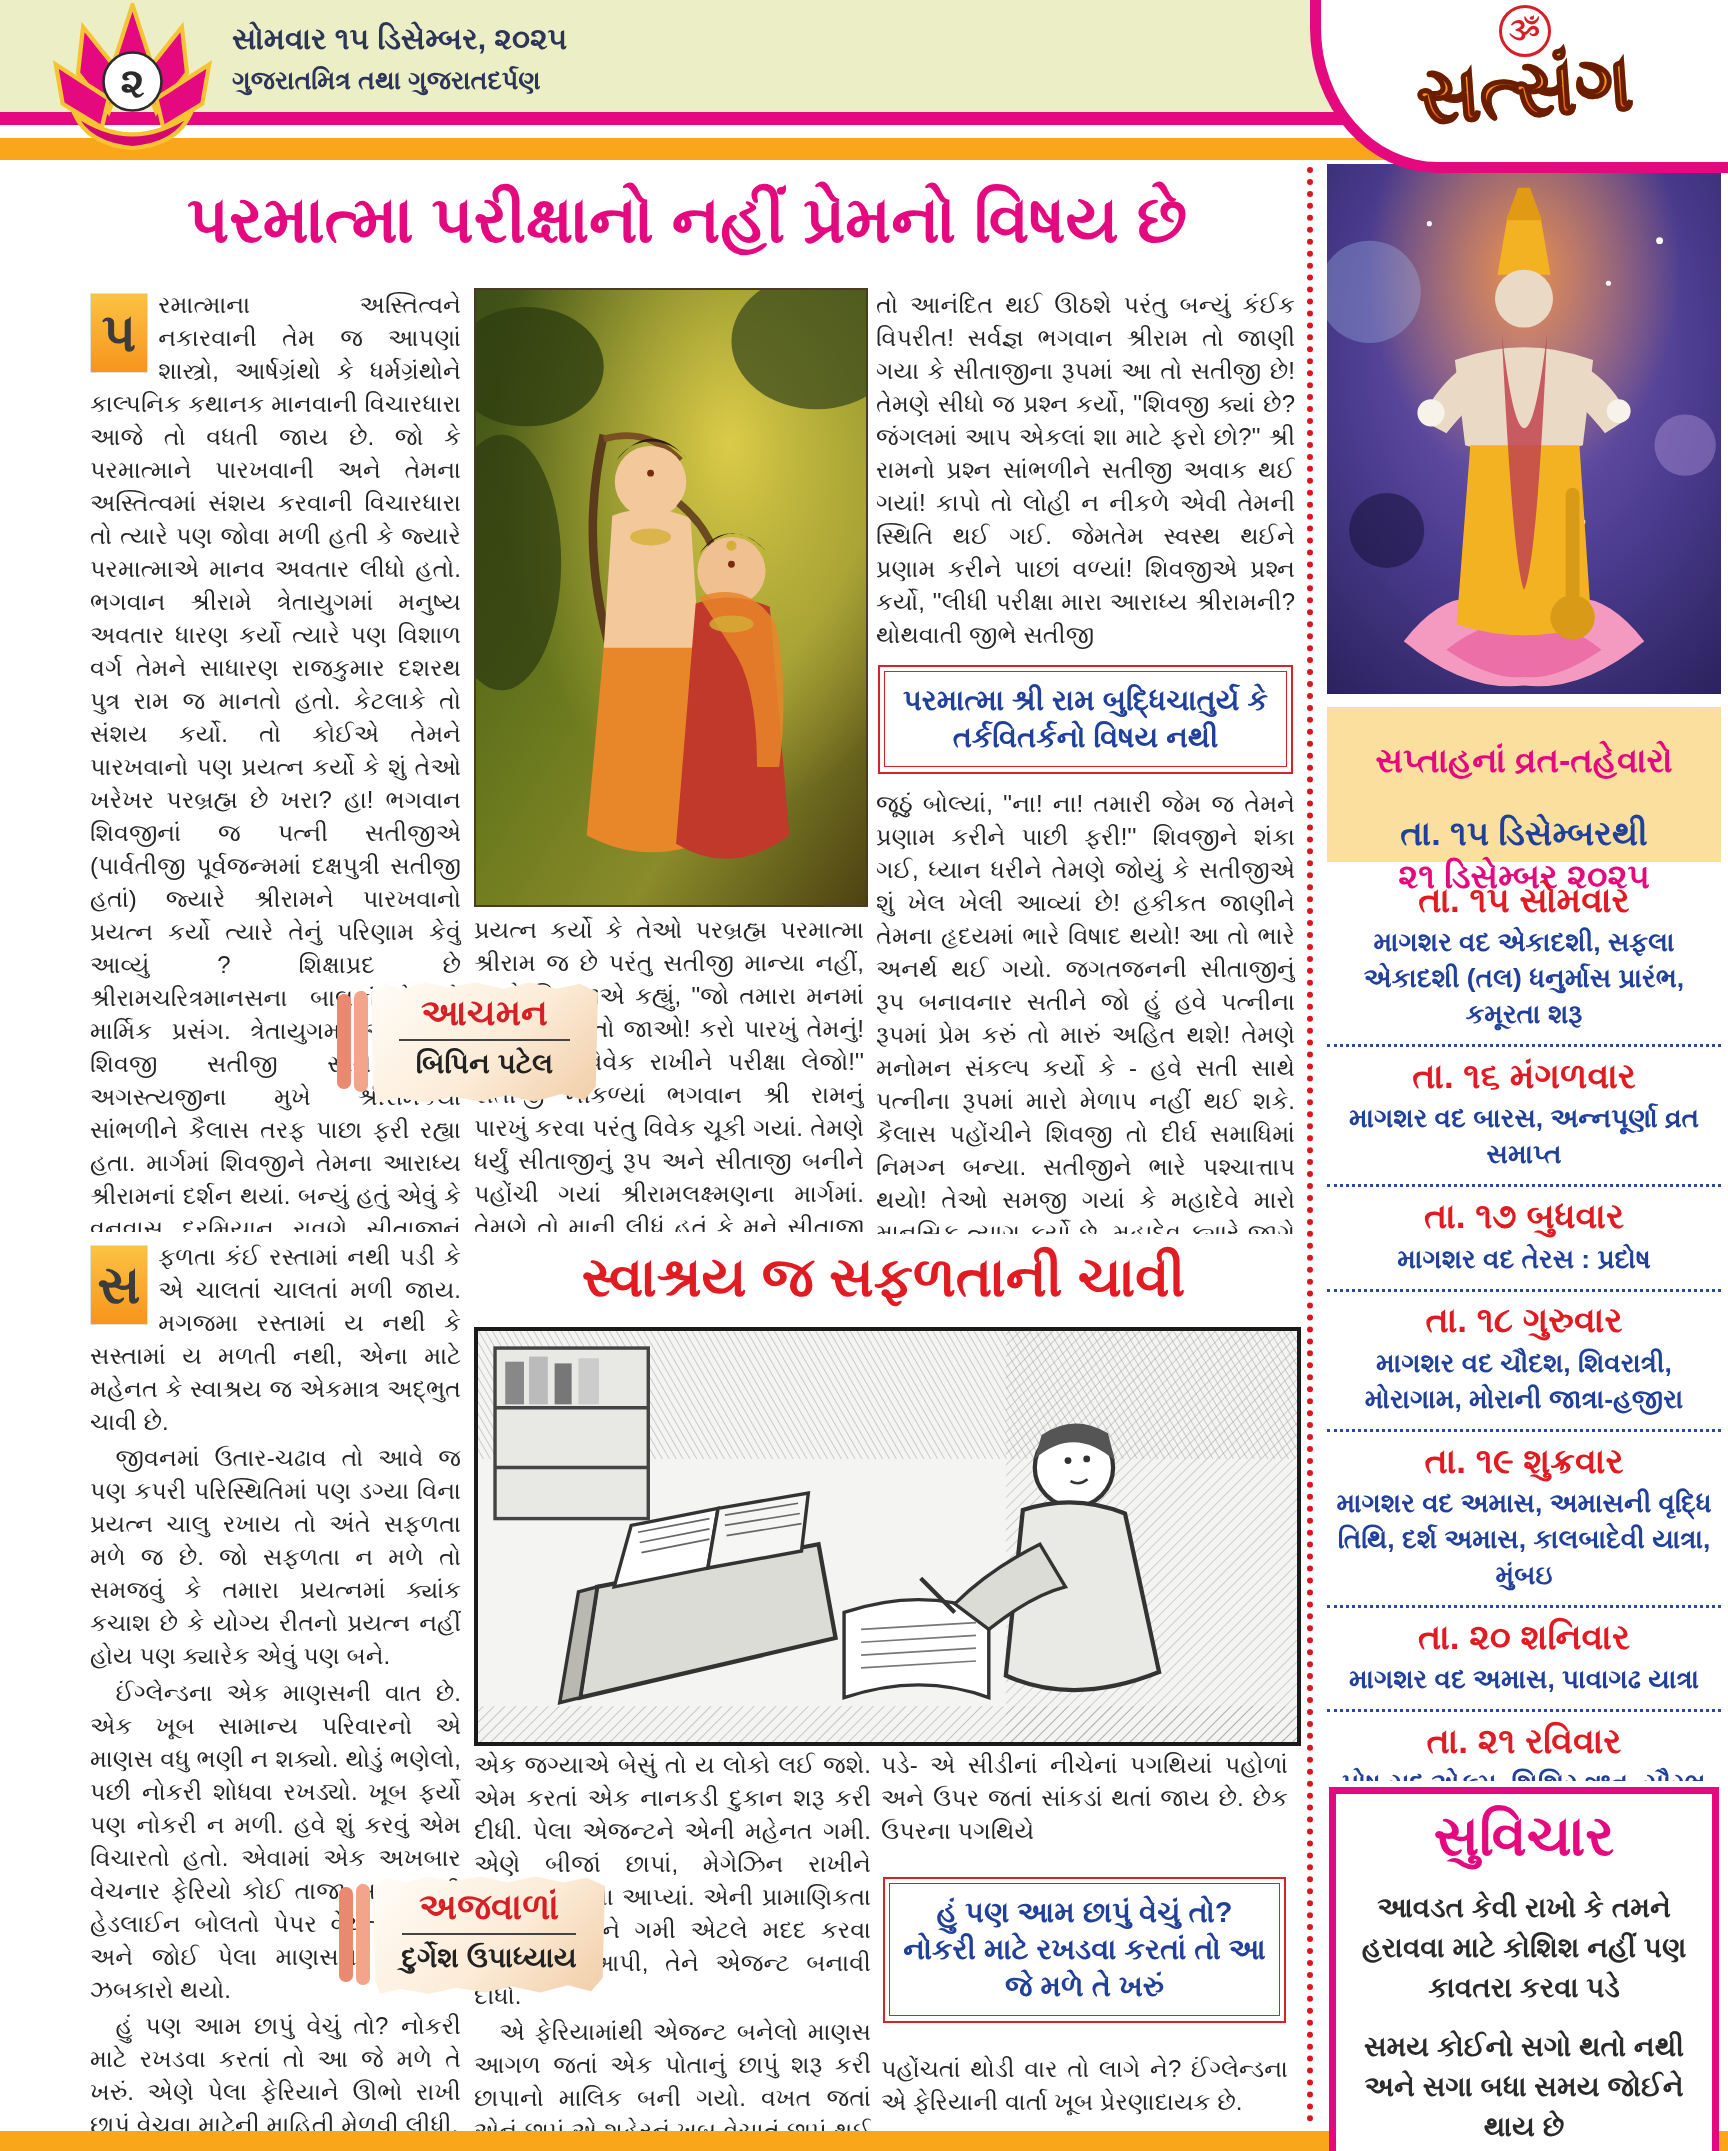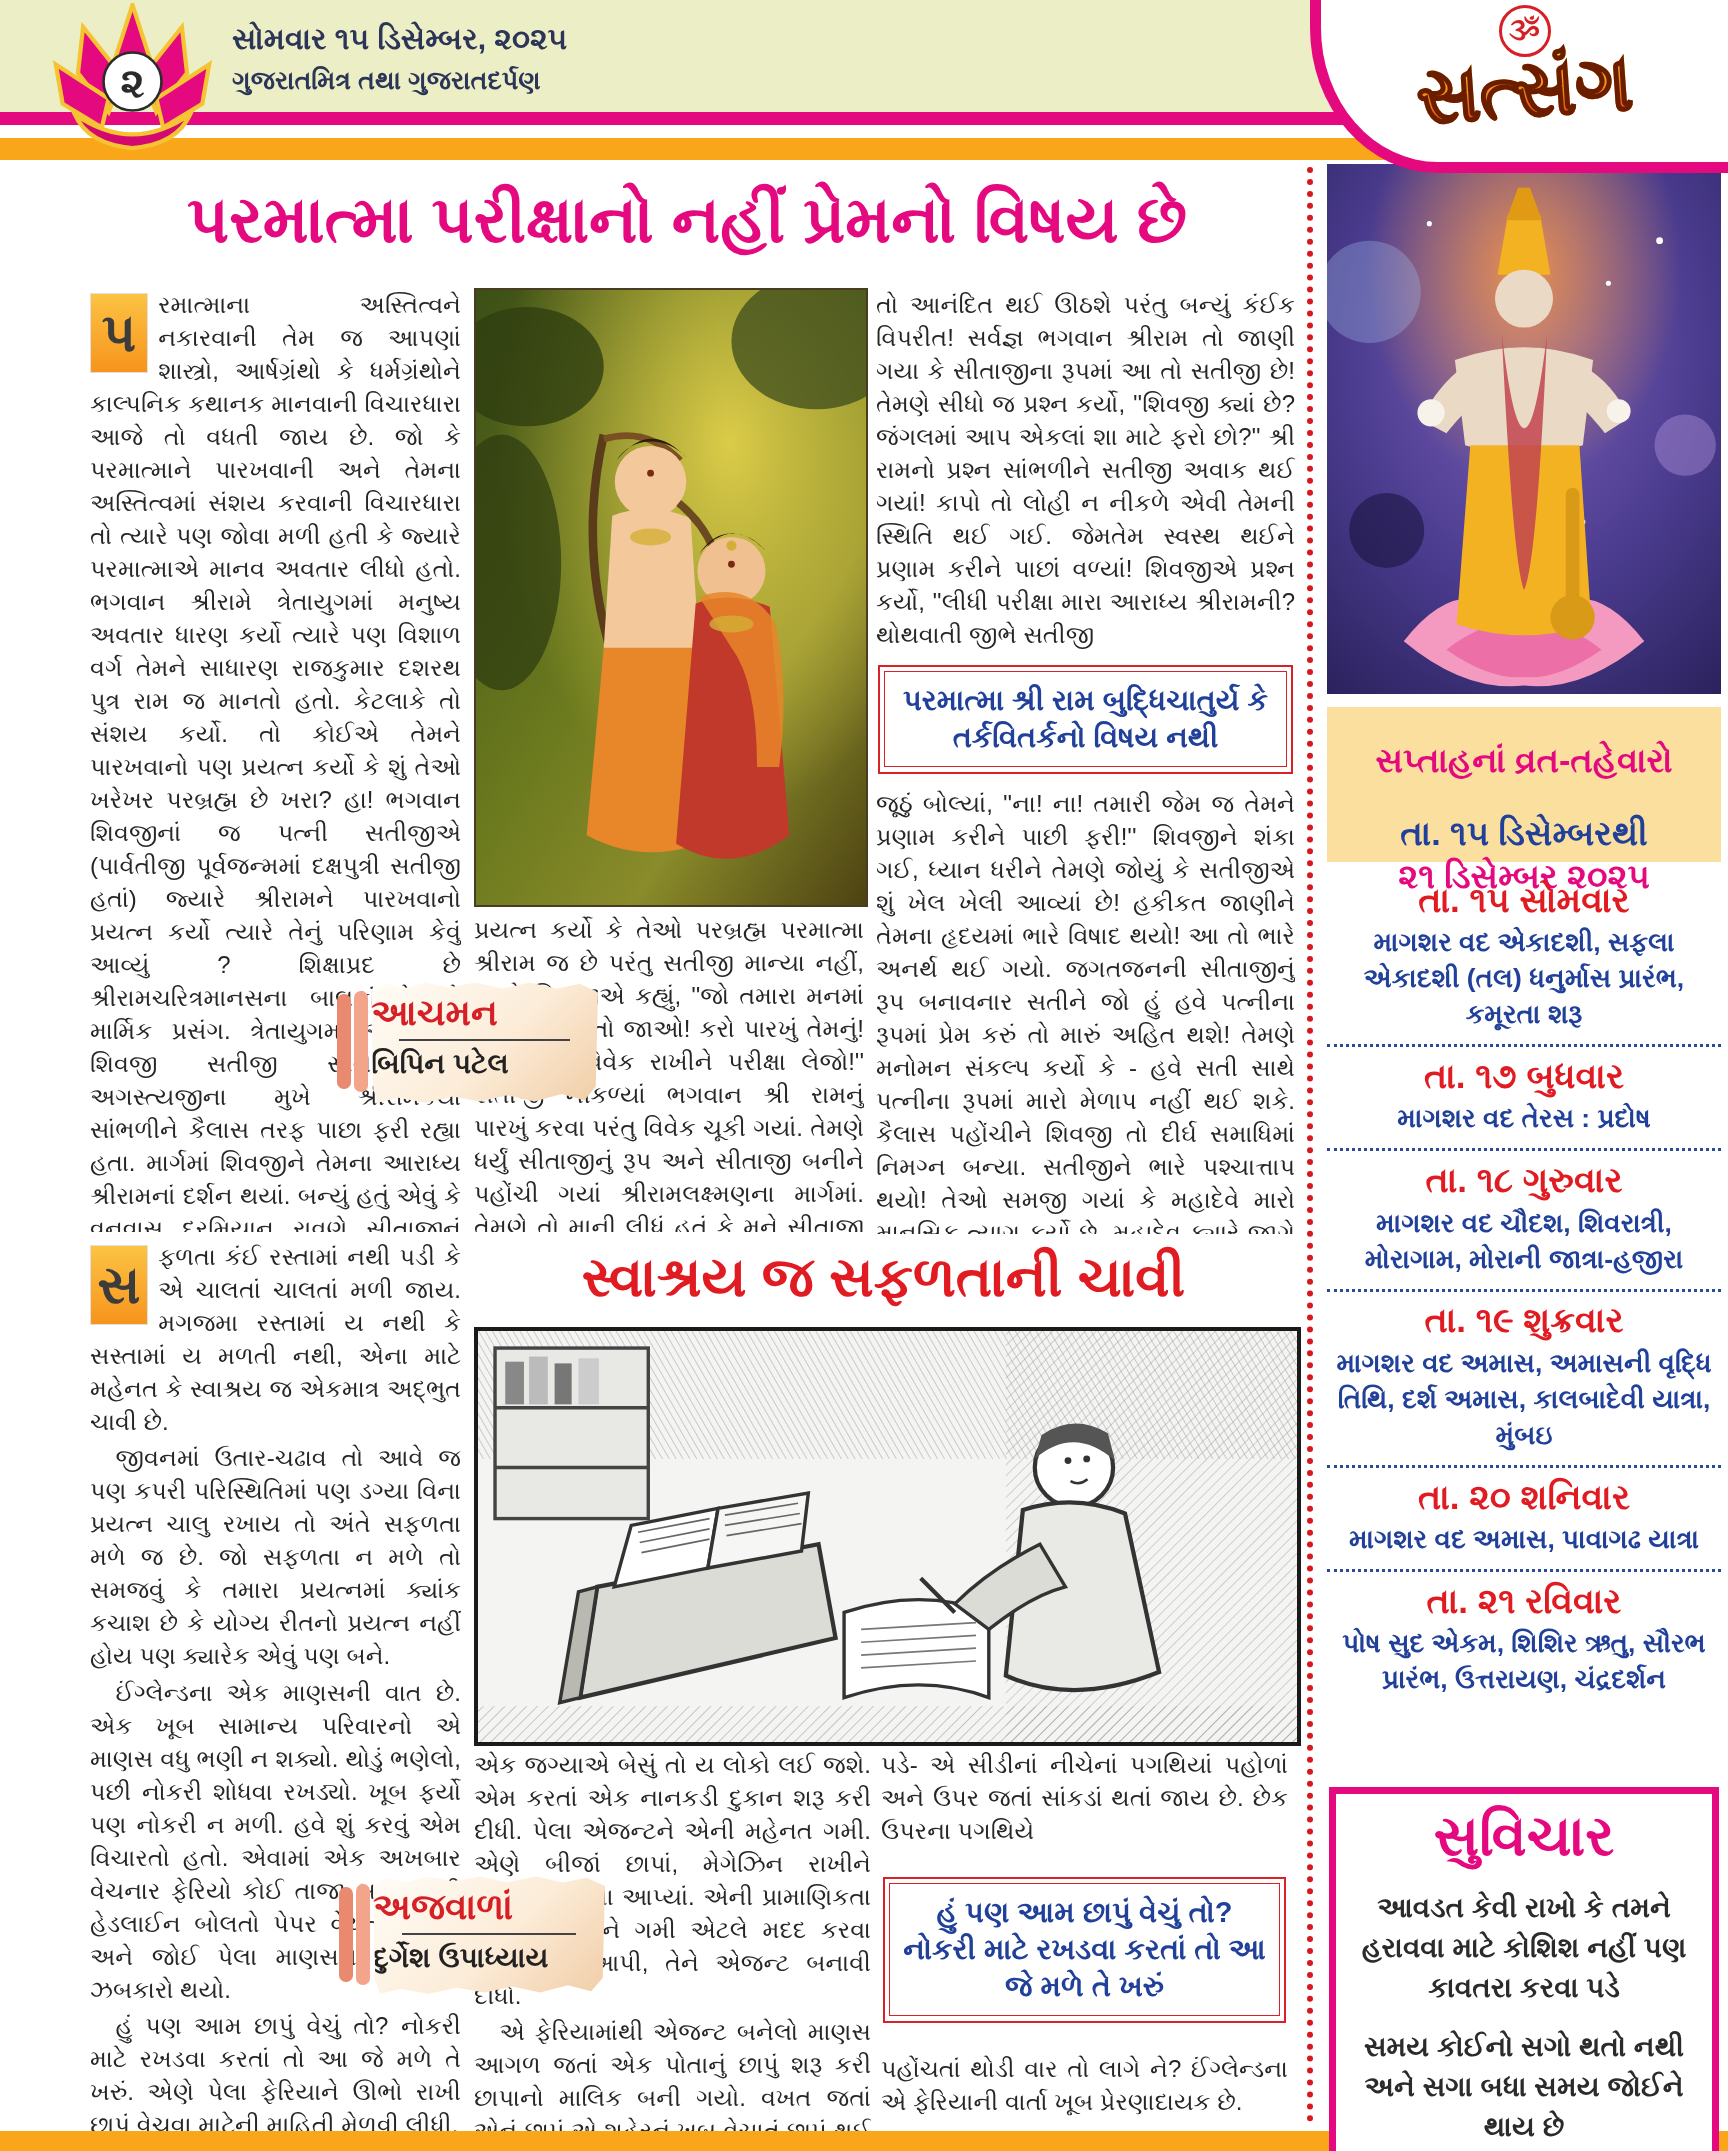--- a/index.html
+++ b/index.html
@@ -48,21 +48,21 @@
   
   .authwrap{position:absolute;z-index:8;display:flex;align-items:center;}
   #acmn{left:337px;top:980px;width:261px;height:124px;}
   #ajw{left:339px;top:1874px;width:266px;height:121px;}
   .bars{position:relative;width:34px;height:102px;flex-shrink:0;}
   .bar1,.bar2{position:absolute;width:13.6px;border-radius:6.8px;}
   .bar1{left:0;top:3.4px;height:95px;background:#e98a70;}
   .bar2{left:17px;top:0;height:101px;background:#f3a58b;}
   .torn{flex:1;height:100%;background:linear-gradient(135deg,#fffdf8 0%,#fcecd8 55%,#f1cda6 100%);
         clip-path:polygon(0 10%,6% 3%,14% 7%,24% 2%,34% 6%,46% 2%,58% 7%,70% 2%,82% 7%,92% 3%,100% 10%,99% 86%,94% 97%,84% 92%,72% 98%,60% 93%,48% 98%,36% 94%,24% 99%,12% 95%,3% 99%,1% 88%);
-        padding-top:12px;box-sizing:border-box;}
+        text-align:center;padding-top:12px;box-sizing:border-box;}
   .auth-title{color:#d71f26;font-size:36px;font-weight:bold;}
   .auth-line{width:75%;height:0;border-bottom:2.6px solid #444;margin:5.1px auto 6.8px auto;}
   .auth-name{color:#222;font-size:28px;font-weight:bold;}
   
   .sep-dotted{position:absolute;left:1307px;top:167px;height:1956px;width:0;border-left:6px dotted #d7191f;}
   .deity{position:absolute;left:1327px;top:164px;width:394px;height:530px;}
   .festbox{position:absolute;left:1327px;top:707px;width:394px;height:155px;background:#fbdf9e;
            text-align:center;box-sizing:border-box;padding-top:32px;font-weight:bold;font-size:34px;line-height:43px;}
   .fest1,.fest3{color:#e5097f;}
   .fest2{color:#21409a;margin-top:30px;}
@@ -315,20 +315,24 @@
     <div class="fest2">તા. ૧૫ ડિસેમ્બરથી</div>
     <div class="fest3">૨૧ ડિસેમ્બર ૨૦૨૫</div>
   </div>
 
   <div class="days">
     <div class="day-entry">
       <div class="day-h">તા. ૧૫ સોમવાર</div>
       <div class="day-d">માગશર વદ એકાદશી, સફલા એકાદશી (તલ) ધનુર્માસ પ્રારંભ, કમૂરતા શરૂ</div>
     </div>
     <div class="day-entry">
+      <div class="day-h">તા. ૧૬ મંગળવાર</div>
+      <div class="day-d">માગશર વદ બારસ, અન્નપૂર્ણા વ્રત સમાપ્ત</div>
+    </div>
+    <div class="day-entry">
       <div class="day-h">તા. ૧૭ બુધવાર</div>
       <div class="day-d">માગશર વદ તેરસ : પ્રદોષ</div>
     </div>
     <div class="day-entry">
       <div class="day-h">તા. ૧૮ ગુરુવાર</div>
       <div class="day-d">માગશર વદ ચૌદશ, શિવરાત્રી, મોરાગામ, મોરાની જાત્રા-હજીરા</div>
     </div>
     <div class="day-entry">
       <div class="day-h">તા. ૧૯ શુક્રવાર</div>
       <div class="day-d">માગશર વદ અમાસ, અમાસની વૃદ્ધિ તિથિ, દર્શ અમાસ, કાલબાદેવી યાત્રા, મુંબઇ</div>

